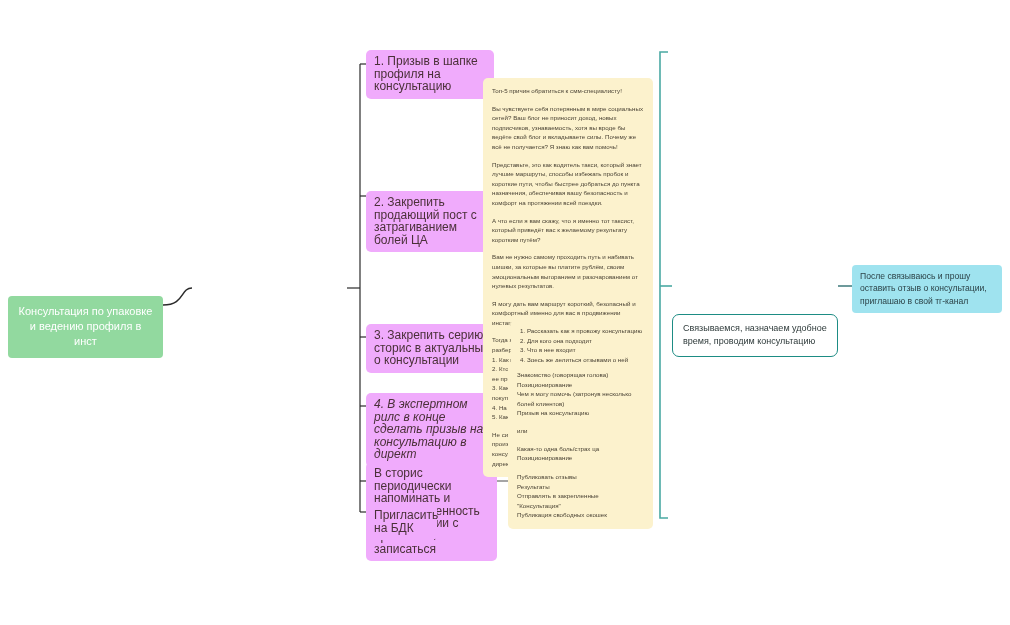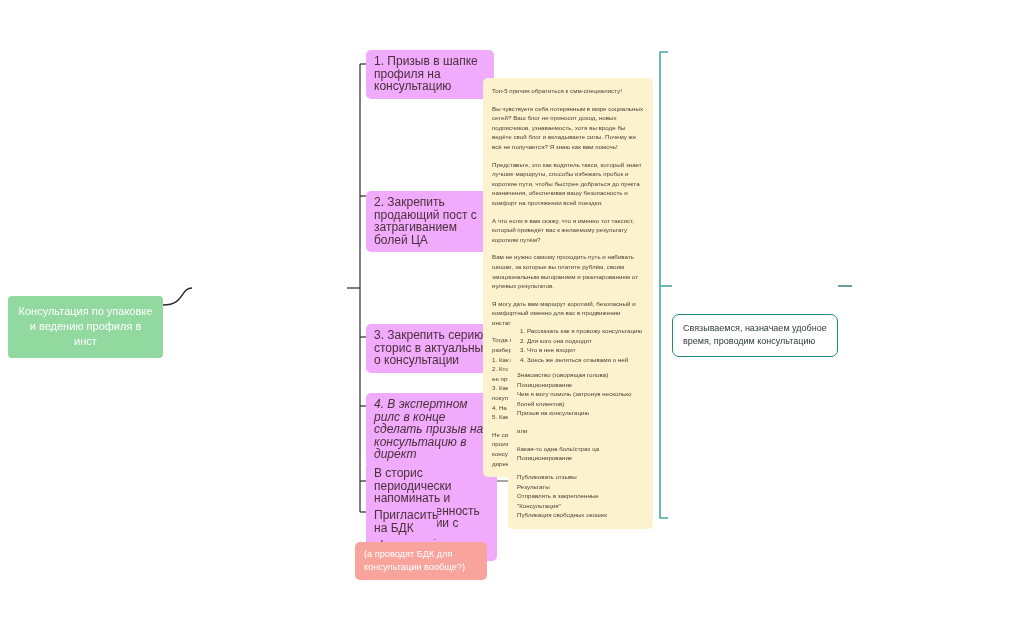--- a/index.html
+++ b/index.html
@@ -179,23 +179,20 @@
   </div>
 
   <div class="node-pink" style="left:366px; top:462px; width:131px;">
     <span>В сторис периодически напоминать и доносить ценность консультации с призывами записаться</span>
   </div>
 
   <div class="node-pink" style="left:366px; top:504px; width:71px;">
     <span>Пригласить на БДК</span>
   </div>
 
-  <div class="node-salmon" style="left:355px; top:542px; width:132px;">
-    <span>(а проводят БДК для консультации вообще?)</span>
-  </div>
 
   <div class="note" style="left:483px; top:78px; width:170px;">
     <p>Топ-5 причин обратиться к смм-специалисту!</p>
     <p>Вы чувствуете себя потерянным в мире социальных сетей? Ваш блог не приносит доход, новых подписчиков, узнаваемость, хотя вы вроде бы ведёте свой блог и вкладываете силы. Почему же всё не получается? Я знаю как вам помочь!</p>
     <p>Представьте, это как водитель такси, который знает лучшие маршруты, способы избежать пробок и короткие пути, чтобы быстрее добраться до пункта назначения, обеспечивая вашу безопасность и комфорт на протяжении всей поездки.</p>
     <p>А что если я вам скажу, что я именно тот таксист, который приведёт вас к желаемому результату коротким путём?</p>
     <p>Вам не нужно самому проходить путь и набивать шишки, за которые вы платите рублём, своим эмоциональным выгоранием и разочарованием от нулевых результатов.</p>
     <p>Я могу дать вам маршрут короткий, безопасный и комфортный именно для вас в продвижении инстаграм. Хотите?</p>
     <p class="tight">Тогда я жду вас на консультации, где мы с вами разберём:</p>
     <p class="tight">1. Как грамотно оформить профиль</p>
@@ -229,14 +226,17 @@
     <p class="tight">Публиковать отзывы</p>
     <p class="tight">Результаты</p>
     <p class="tight">Отправлять в закрепленные "Консультация"</p>
     <p class="tight">Публикация свободных окошек</p>
   </div>
 
   <div class="node-teal-outline" style="left:672px; top:270px; width:166px;">
     <span>Связываемся, назначаем удобное время, проводим консультацию</span>
   </div>
 
+  <div class="node-cyan" style="left:852px; top:265px; width:150px;">
+    <span>После связываюсь и прошу оставить отзыв о консультации, приглашаю в свой тг-канал</span>
+  </div>
 
 </div>
 
 </body></html>

